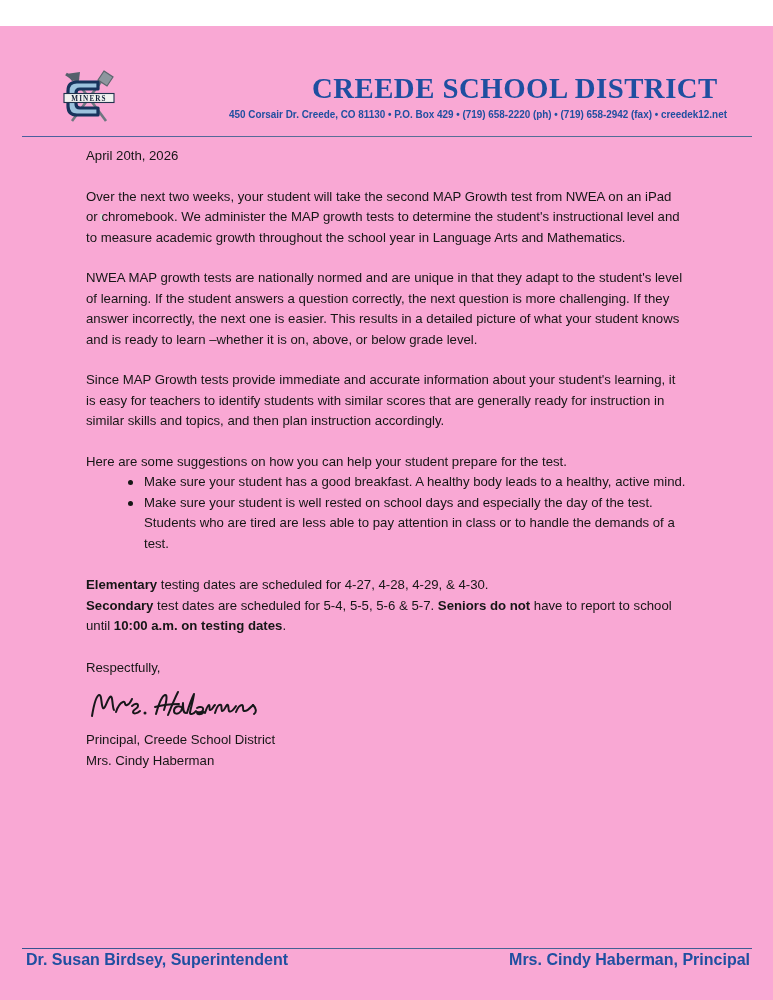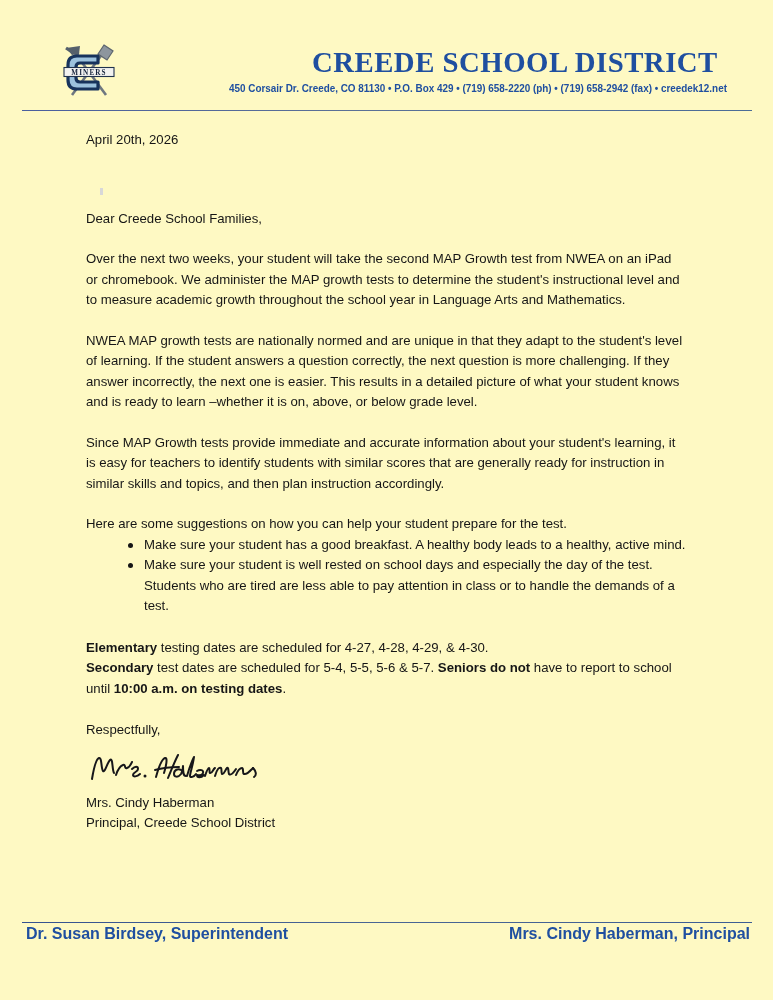--- a/index.html
+++ b/index.html
@@ -13,21 +13,22 @@
     height: 1000px;
     position: relative;
     font-family: "Liberation Sans", sans-serif;
     color: #1a1a1a;
     overflow: hidden;
   }
 
   .page {
     position: absolute;
     inset: 0;
-    background: #fef9c3;
+    background: #f9a8d4;
+    margin-top: 26px;
   }
 
   
   .letterhead {
     position: absolute;
     left: 0;
     top: 0;
     width: 773px;
     height: 112px;
   }
@@ -77,21 +78,21 @@
     top: 110px;
     width: 730px;
     height: 1px;
     background: linear-gradient(to right, #4a5f9e 0%, #5b7196 45%, #4b6d97 100%);
   }
 
   
   .body-area {
     position: absolute;
     left: 86px;
-    top: 130px;
+    top: 120px;
     width: 600px;
     font-size: 13.2px;
     line-height: 20.5px;
     color: #161616;
   }
 
   .date-line { margin: 0; }
 
   .salutation { margin: 0; padding-top: 58px; }
 
@@ -206,21 +207,20 @@
   </div>
 
   <div class="header-rule"></div>
 
   <div class="faint-mark"></div>
 
   <div class="body-area">
 
     <p class="date-line">April 20th, 2026</p>
 
-    <p class="salutation">Dear Creede School Families,</p>
 
     <p class="para">Over the next two weeks, your student will take the second MAP Growth test from NWEA on an iPad or chromebook. We administer the MAP growth tests to determine the student's instructional level and to measure academic growth throughout the school year in Language Arts and Mathematics.</p>
 
     <p class="para">NWEA MAP growth tests are nationally normed and are unique in that they adapt to the student's level of learning.  If the student answers a question correctly, the next question is more challenging.  If they answer incorrectly, the next one is easier.  This results in a detailed picture of what your student knows and is ready to learn –whether it is on, above, or below grade level.</p>
 
     <p class="para">Since MAP Growth tests provide immediate and accurate information about your student's learning, it is easy for teachers to identify students with similar scores that are generally ready for instruction in similar skills and topics, and then plan instruction accordingly.</p>
 
     <p class="para">Here are some suggestions on how you can help your student prepare for the test.</p>
 
     <ul class="tips">
@@ -257,22 +257,22 @@
           <path d="M119 29 C121 23 122 21 123 21 C124 21 123 25 124 26 C126 27 127 22 129 21"></path>
           <path d="M129 29 C131 22 133 20 135 21 C136 22 135 26 136 27 C138 28 139 23 141 21 C143 20 142 25 143 27 C145 29 148 25 150 22"></path>
           <path d="M150 28 C152 23 154 21 156 21 C158 21 156 26 158 27 C161 28 164 24 167 21"></path>
 
           <path d="M167 21 C170 24 171 28 168 30"></path>
         </g>
       </svg>
     </div>
 
     <p class="signer">
+      <span class="line">Principal, Creede School District</span>
       <span class="line">Mrs. Cindy Haberman</span>
-      <span class="line">Principal, Creede School District</span>
     </p>
   </div>
 
   <div class="footer-rule"></div>
   <div class="footer">
     <span>Dr. Susan Birdsey, Superintendent</span>
     <span>Mrs. Cindy Haberman, Principal</span>
   </div>
 
 </div>

